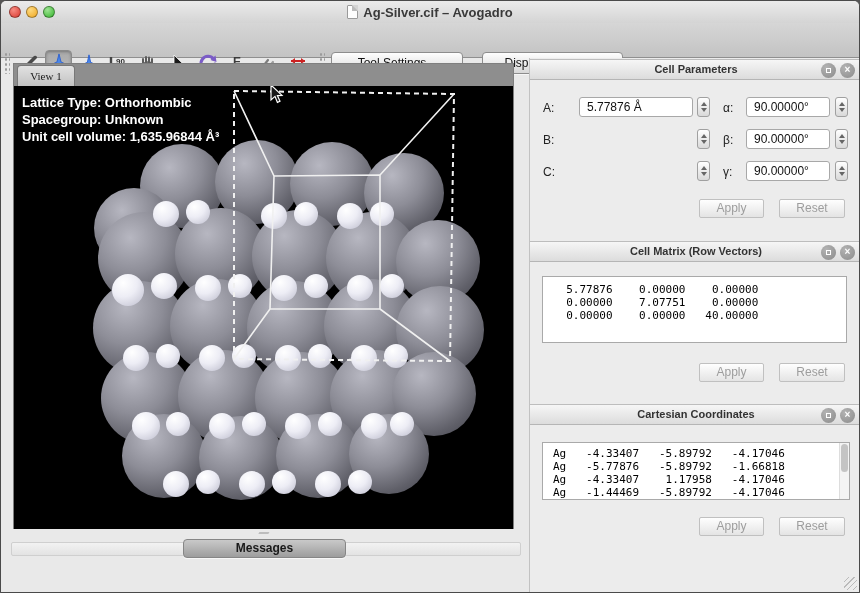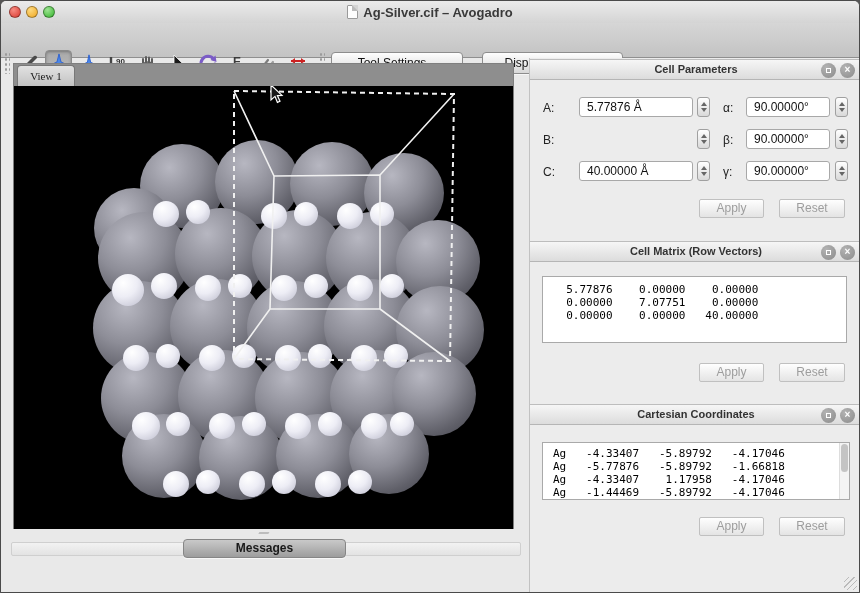--- a/index.html
+++ b/index.html
@@ -259,20 +259,25 @@
 
       <svg class="cell-svg" width="499" height="443" viewBox="0 0 499 443">
 
         <polygon points="220,5 440,8 436,275 220,273" fill="none" stroke="#f0f0f0" stroke-width="2" stroke-dasharray="5,4"></polygon>
 
         <polygon points="260,90 366,89 366,223 256,223" fill="none" stroke="#f0f0f0" stroke-width="1.6"></polygon>
 
         <path d="M220,5 L260,90 M440,8 L366,89 M436,275 L366,223 M220,273 L256,223" stroke="#f0f0f0" stroke-width="1.6" fill="none"></path>
       </svg>
 
+      <div class="gl-overlay">
+        <div>Lattice Type: Orthorhombic</div>
+        <div>Spacegroup: Unknown</div>
+        <div>Unit cell volume: 1,635.96844 Å³</div>
+      </div>
 
       <svg class="cursor" width="14" height="21" viewBox="0 0 14 21">
         <path d="M1,1 L1,16 L5,12.4 L7.4,18.4 L10,17.3 L7.4,11.6 L12,11.4 Z" fill="#1a1a1a" stroke="#fff" stroke-width="1.2"></path>
       </svg>
     </div>
   </div>
 
   <div class="chevron"></div>
   <div class="msg-strip"></div>
   <div class="msg-btn">
@@ -308,21 +313,20 @@
         <i class="d"></i>
       </div>
     <div class="plabel" style="left:193px; top:75px">β:</div>
     <div class="pfield" style="left:216px; top:71px; width:84px">90.00000°</div>
     <div class="spin" style="left:305px; top:71px">
         <i class="u"></i>
         <i class="d"></i>
       </div>
 
     <div class="plabel" style="left:13px; top:107px">C:</div>
-    <div class="pfield" style="left:49px; top:103px; width:114px">40.00000 Å</div>
     <div class="spin" style="left:167px; top:103px">
         <i class="u"></i>
         <i class="d"></i>
       </div>
     <div class="plabel" style="left:193px; top:107px">γ:</div>
     <div class="pfield" style="left:216px; top:103px; width:84px">90.00000°</div>
     <div class="spin" style="left:305px; top:103px">
         <i class="u"></i>
         <i class="d"></i>
       </div>

